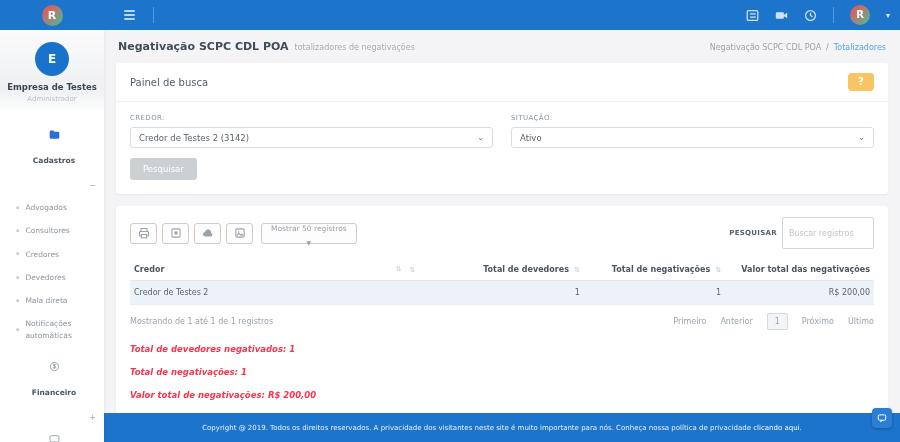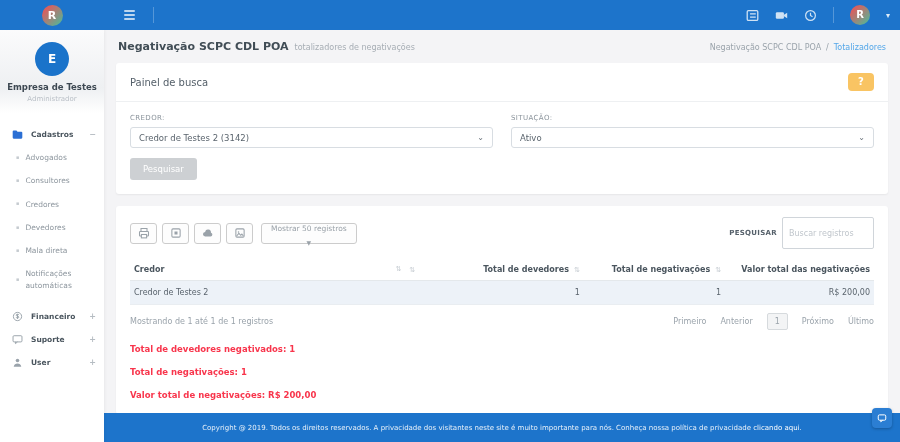--- a/index.html
+++ b/index.html
@@ -42,22 +42,22 @@
     background: linear-gradient(180deg,#fbfbfc 0%,#eef0f2 70%,#fff 100%);
   }
   .profile-avatar {
     width:34px; height:34px; border-radius:50%; background:#1a73ca; margin:0 auto 6px;
     color:#fff; font-size:12px; font-weight:bold; line-height:34px; text-align:center;
   }
   .profile-name { font-size:8.5px; font-weight:bold; color:#3d4852; }
   .profile-role { font-size:7px; color:#b9bfc6; margin-top:3px; }
   .menu { padding:10px 0 0; }
   .menu-section {
-    display:flex; align-items:center; gap:8px; padding:6px 8px 6px 12px;
-    font-size:7.5px; font-weight:bold; color:#4a555e; cursor:pointer;
+    display:flex; align-items:center; gap:16px; padding:6px 8px 6px 12px;
+    font-size:7.5px; font-weight:bold; color:#4a555e; cursor:pointer;flex-direction:column;
   }
   .menu-section .toggler { margin-left:auto; color:#b5bcc2; font-size:8px; }
   .menu-icon { width:11px; height:11px; color:#2b6fd4; flex:0 0 auto; }
   .menu-icon.gray { color:#9aa3ab; }
   .submenu { padding:0 0 2px; }
   .submenu-item {
     display:flex; align-items:center; gap:6px; padding:6px 6px 6px 16px;
     font-size:7.5px; color:#8d969e; cursor:pointer; line-height:1.5;
   }
   .submenu-item .bullet { font-size:5px; color:#c5cbd0; flex:0 0 auto; }
@@ -127,21 +127,21 @@
     border-bottom:1px solid #e9edf1; white-space:nowrap;margin-top:12px;
   }
   table.grid td.first { text-align:left; }
   .grid-foot { display:flex; align-items:center; margin-top:8px; }
   .grid-info { font-size:8px; color:#9aa3ab; }
   .pagination { margin-left:auto; display:flex; align-items:center; gap:14px; font-size:8px; color:#9aa3ab; }
   .page-link { cursor:pointer; }
   .page-num {
     border:1px solid #d6dadd; background:#f3f4f5; padding:3px 7px; border-radius:2px; cursor:pointer;
   }
-  .totals { margin-top:14px; }
+  .totals { margin-top:14px;font-style:italic; }
   .totals div { font-size:8.5px; font-weight:bold; color:#f8354c; margin-bottom:13px; }
   .totals div:last-child { margin-bottom:2px; }
   
   .footer {
     position:absolute; left:104px; right:0; bottom:0; height:29px; background:#1d74cb;
     display:flex; align-items:center; justify-content:center; z-index:3;
   }
   .footer-text { font-size:7px; color:#e8f1fa; }
   .footer-text .flink { color:#ffffff; cursor:pointer; }
   .chat-btn {

